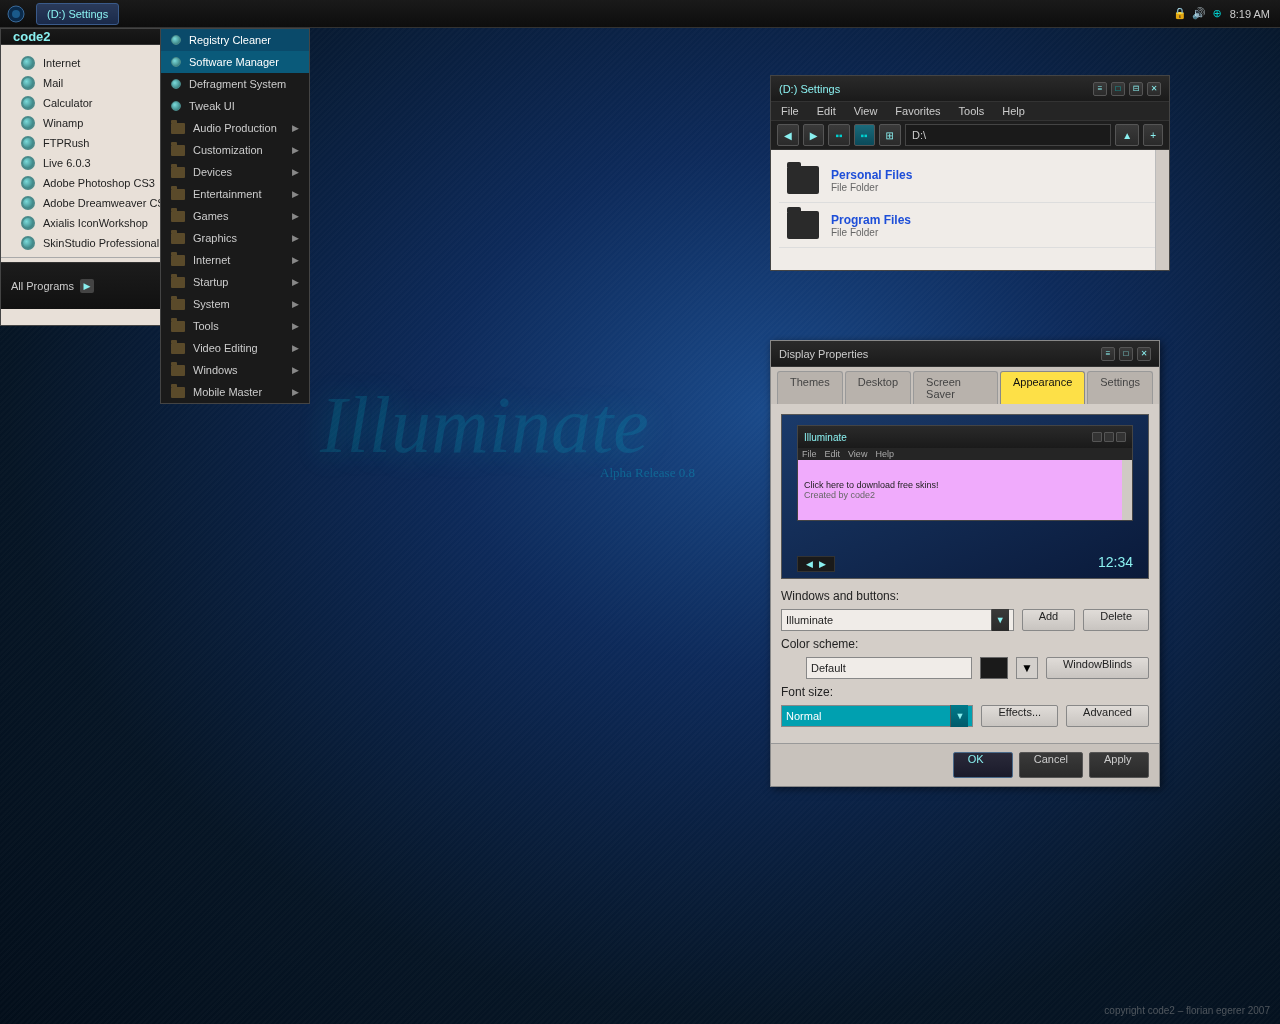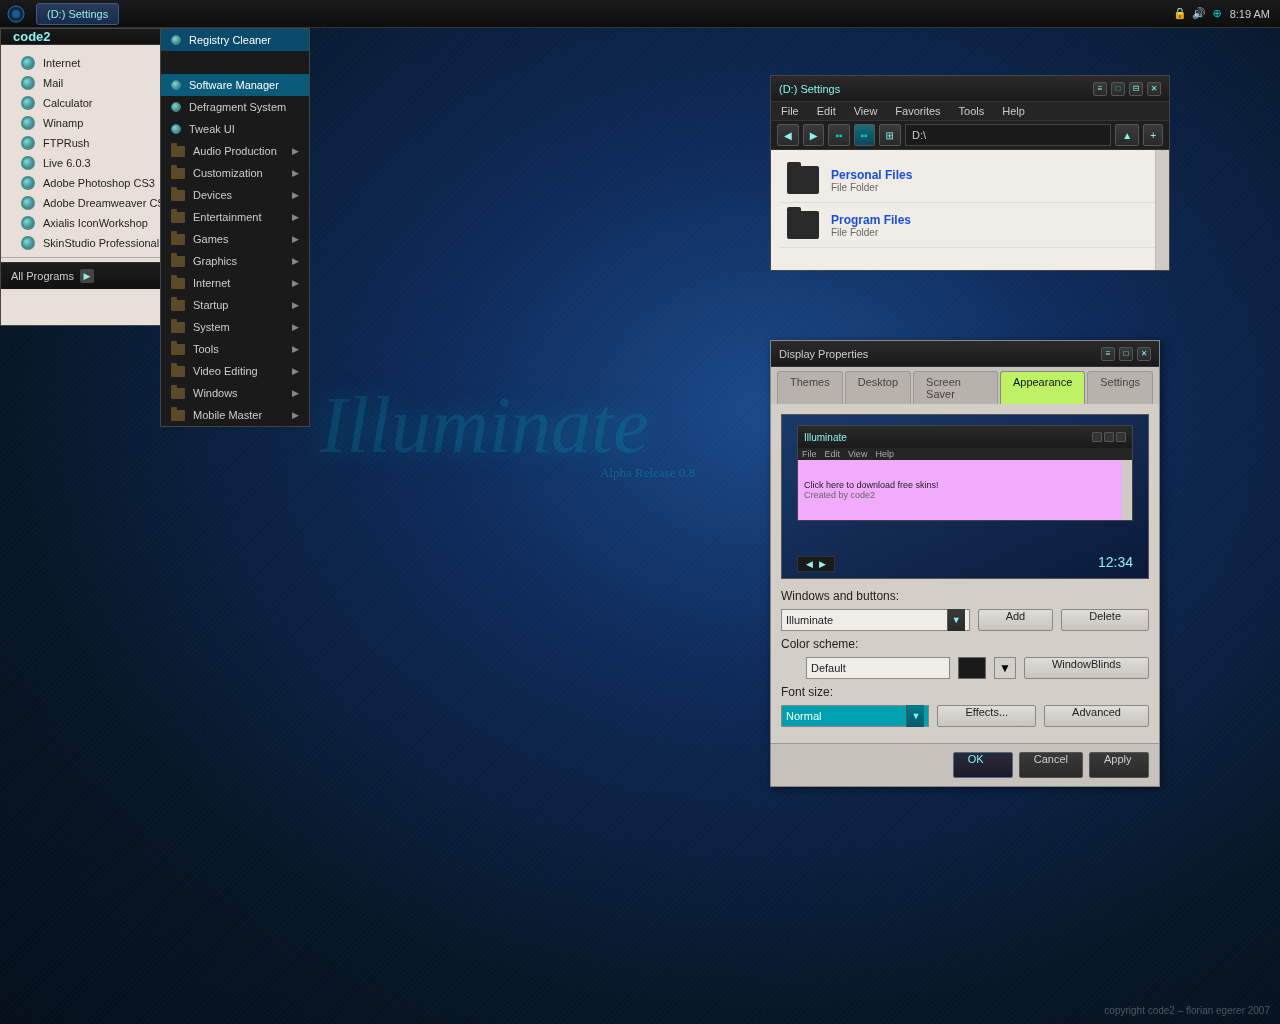--- a/index.html
+++ b/index.html
@@ -122,21 +122,21 @@
       flex-shrink: 0;
       background: radial-gradient(circle at 35% 35%, #7adada, #2a6a6a);
     }
 
     .start-menu-divider { height: 1px; background: #aaa; margin: 4px 0; }
 
     .start-menu-bottom {
       background: linear-gradient(to bottom, #1c1c1c, #111);
       display: flex;
       align-items: center;
-      padding: 6px 10px;
+      padding: 16px 10px;
       border-top: 1px solid #333;
     }
     .all-programs-btn {
       color: #ccc;
       font-size: 11px;
       cursor: pointer;
       display: flex;
       align-items: center;
       gap: 6px;
     }
@@ -177,21 +177,21 @@
     .prog-item {
       display: flex;
       align-items: center;
       padding: 5px 10px;
       color: #ccc;
       font-size: 11px;
       cursor: pointer;
       gap: 8px;
     }
     .prog-item:hover, .prog-item.active { background: #0a4a6a; color: #fff; }
-    .prog-item.selected { background: #0a5a7a; color: #fff; margin-top: 23px; }
+    .prog-item.selected { background: #0a5a7a; color: #fff; }
     .prog-dot {
       width: 10px; height: 10px;
       border-radius: 50%;
       background: radial-gradient(circle at 35% 35%, #7adada, #2a6a6a);
       border: 1px solid #4a8a8a;
       flex-shrink: 0;
     }
     .prog-folder {
       width: 14px; height: 11px;
       background: #5a4a2a;
@@ -369,21 +369,21 @@
       padding: 4px 12px;
       font-size: 11px;
       cursor: pointer;
       border-radius: 3px 3px 0 0;
       color: #444;
       background: #b8b2ac;
       border: 1px solid #999;
       border-bottom: none;
     }
     .display-tab.active {
-      background: #bef264;
+      background: #fde047;
       color: #111;
       border-color: #888;
     }
     .display-content {
       background: #d4cec8;
       padding: 10px;
     }
     .skin-preview {
       background: #2a2a2a;
       border: 1px solid #555;
@@ -497,21 +497,21 @@
       justify-content: center;
       color: #8af0f0;
       font-size: 9px;
     }
     .dp-select-cyan {
       background: #00a0b0;
       color: #fff;
     }
     .dp-btn {
       height: 22px;
-      padding: 0 27px;
+      padding: 0 16px;
       background: linear-gradient(to bottom, #e0dcd8, #c8c4c0);
       border: 1px solid #888;
       border-radius: 2px;
       font-size: 11px;
       color: #222;
       cursor: pointer;
       white-space: nowrap;
     }
     .dp-color-box {
       width: 28px; height: 22px;

